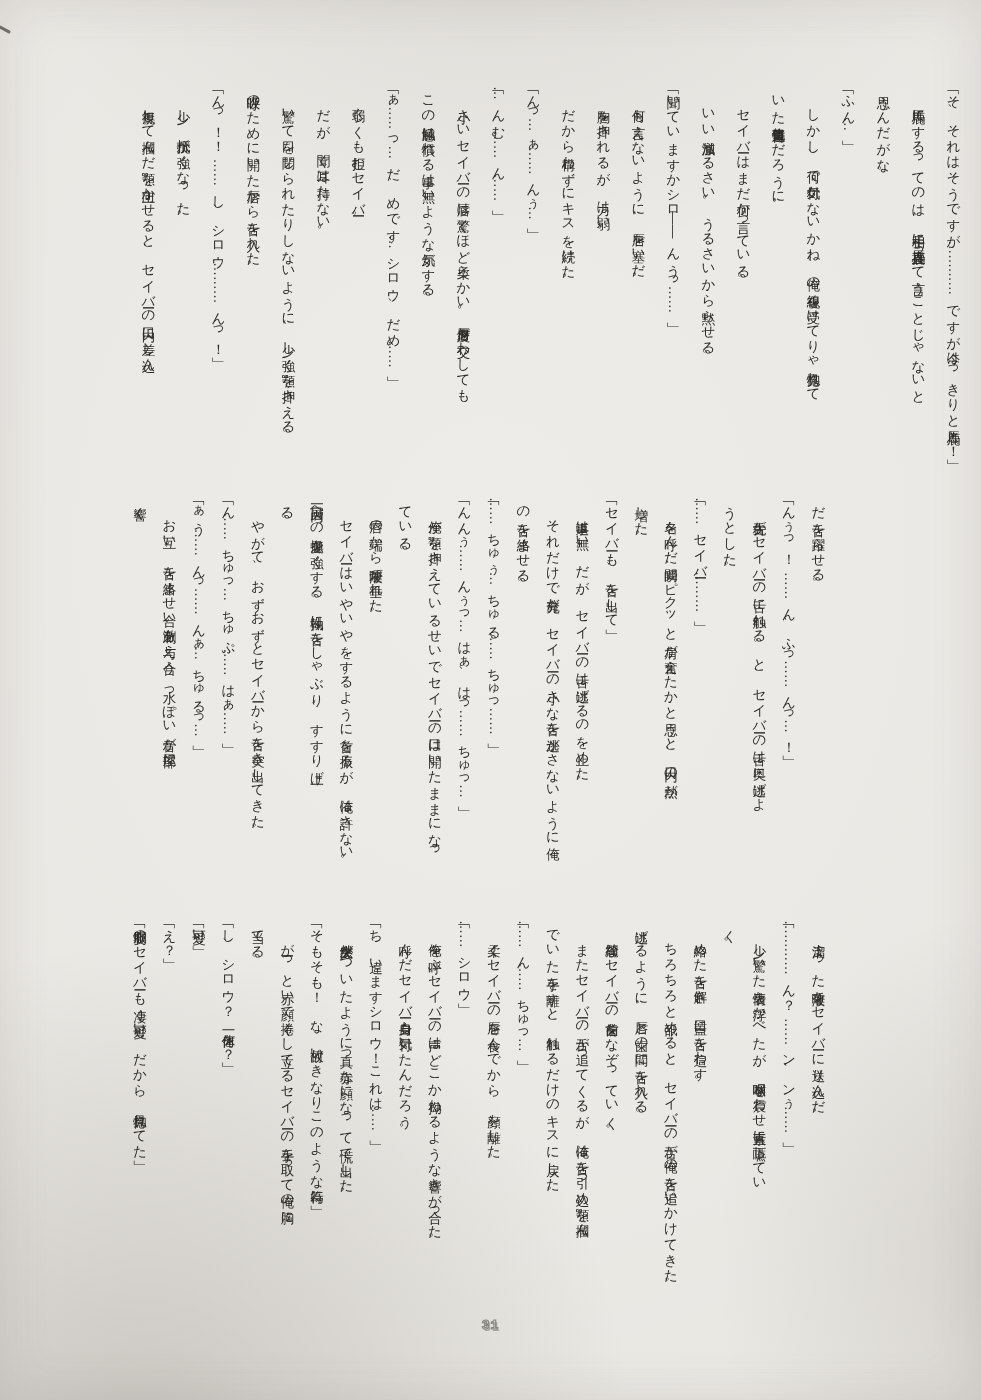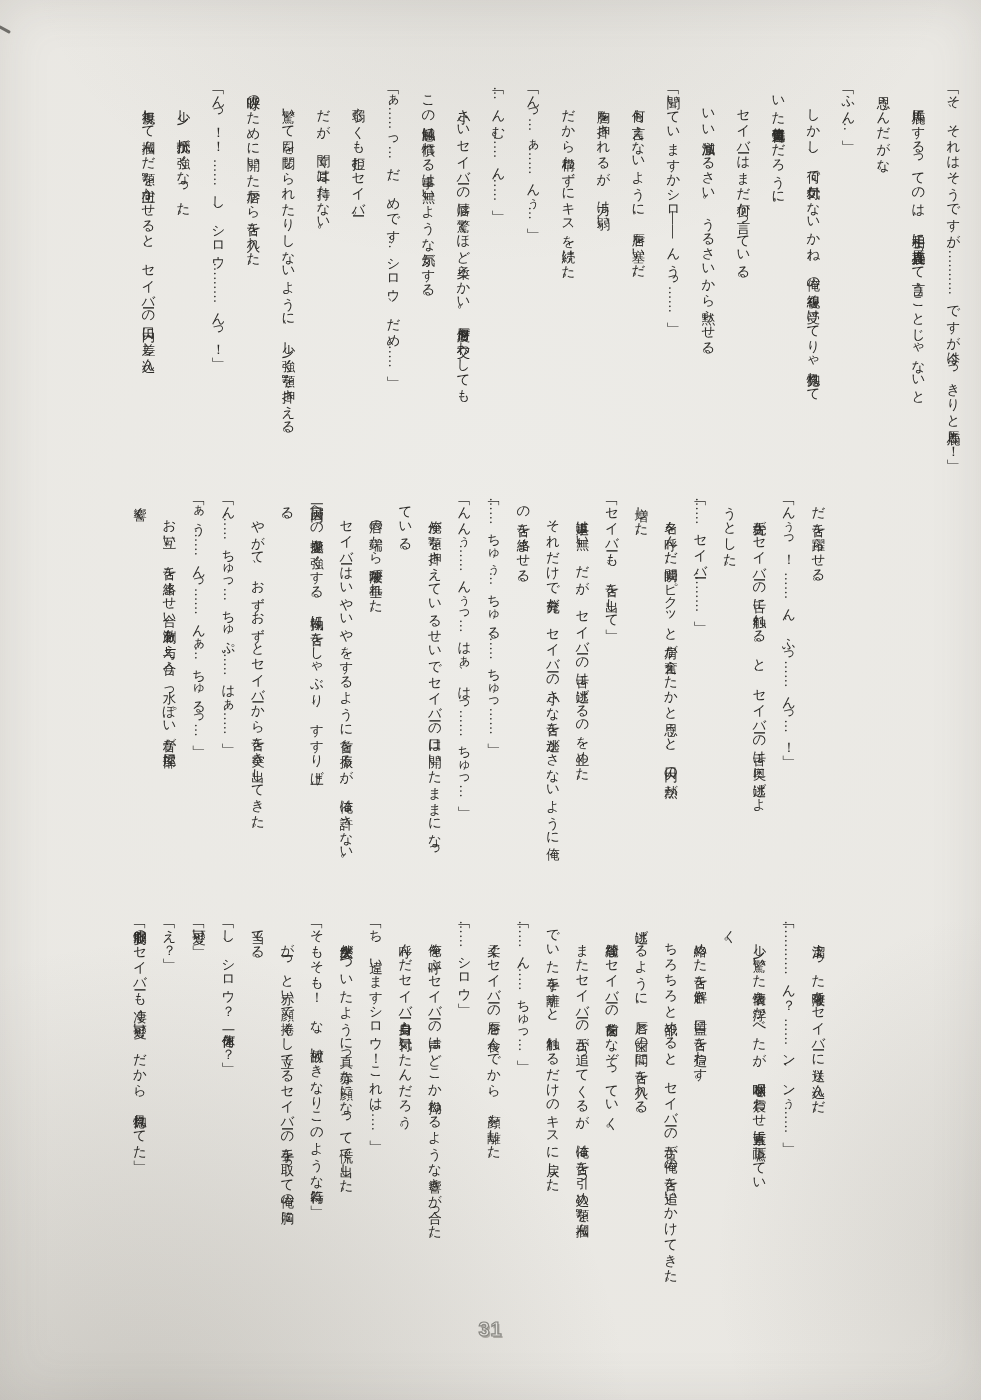--- a/index.html
+++ b/index.html
@@ -52,22 +52,22 @@
     right: 148px;
     height: 424px;
     line-height: 29.5px;
   }
   .page-number {
     position: absolute;
     top: 1318px;
     left: 0;
     width: 981px;
     text-align: center;
-    font-family: Liberation Sans, sans-serif;
-    font-size: 20px;
+    font-family: Liberation Mono, monospace;
+    font-size: 13px;
     font-weight: bold;
     letter-spacing: 1px;
     color: #e3e1dc;
     -webkit-text-stroke: 1.2px #878681;
     text-shadow: 1.5px 1.5px 0 rgba(125, 122, 115, 0.55);
   }
   .scan-artifact {
     position: absolute;
     top: 28px;
     left: -2px;

